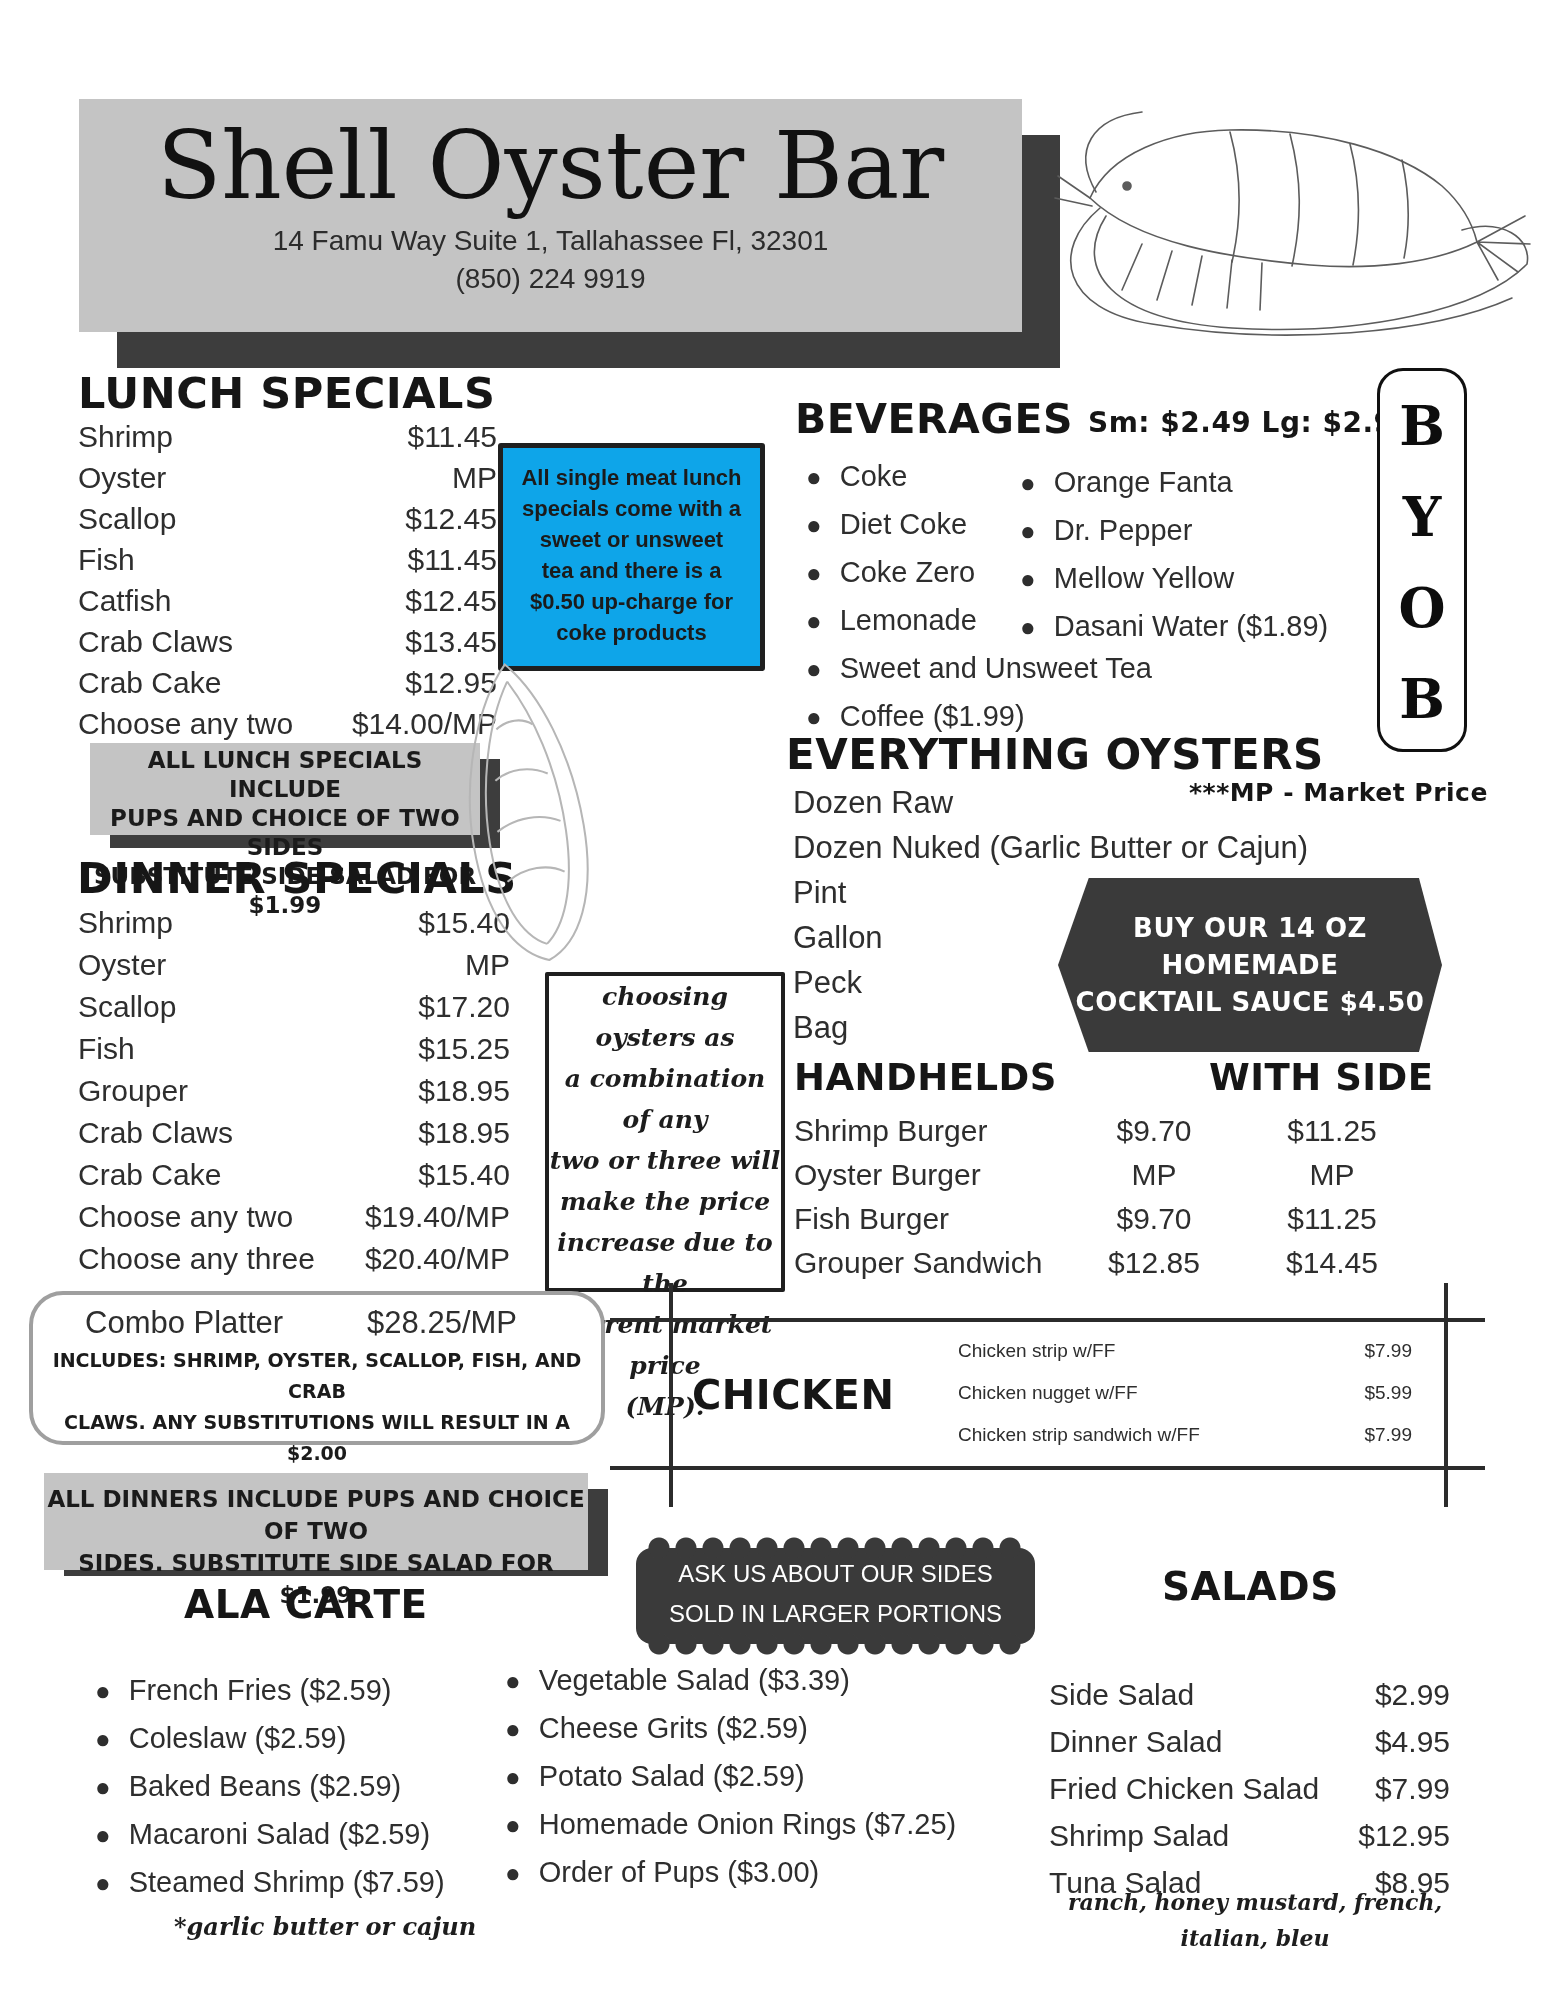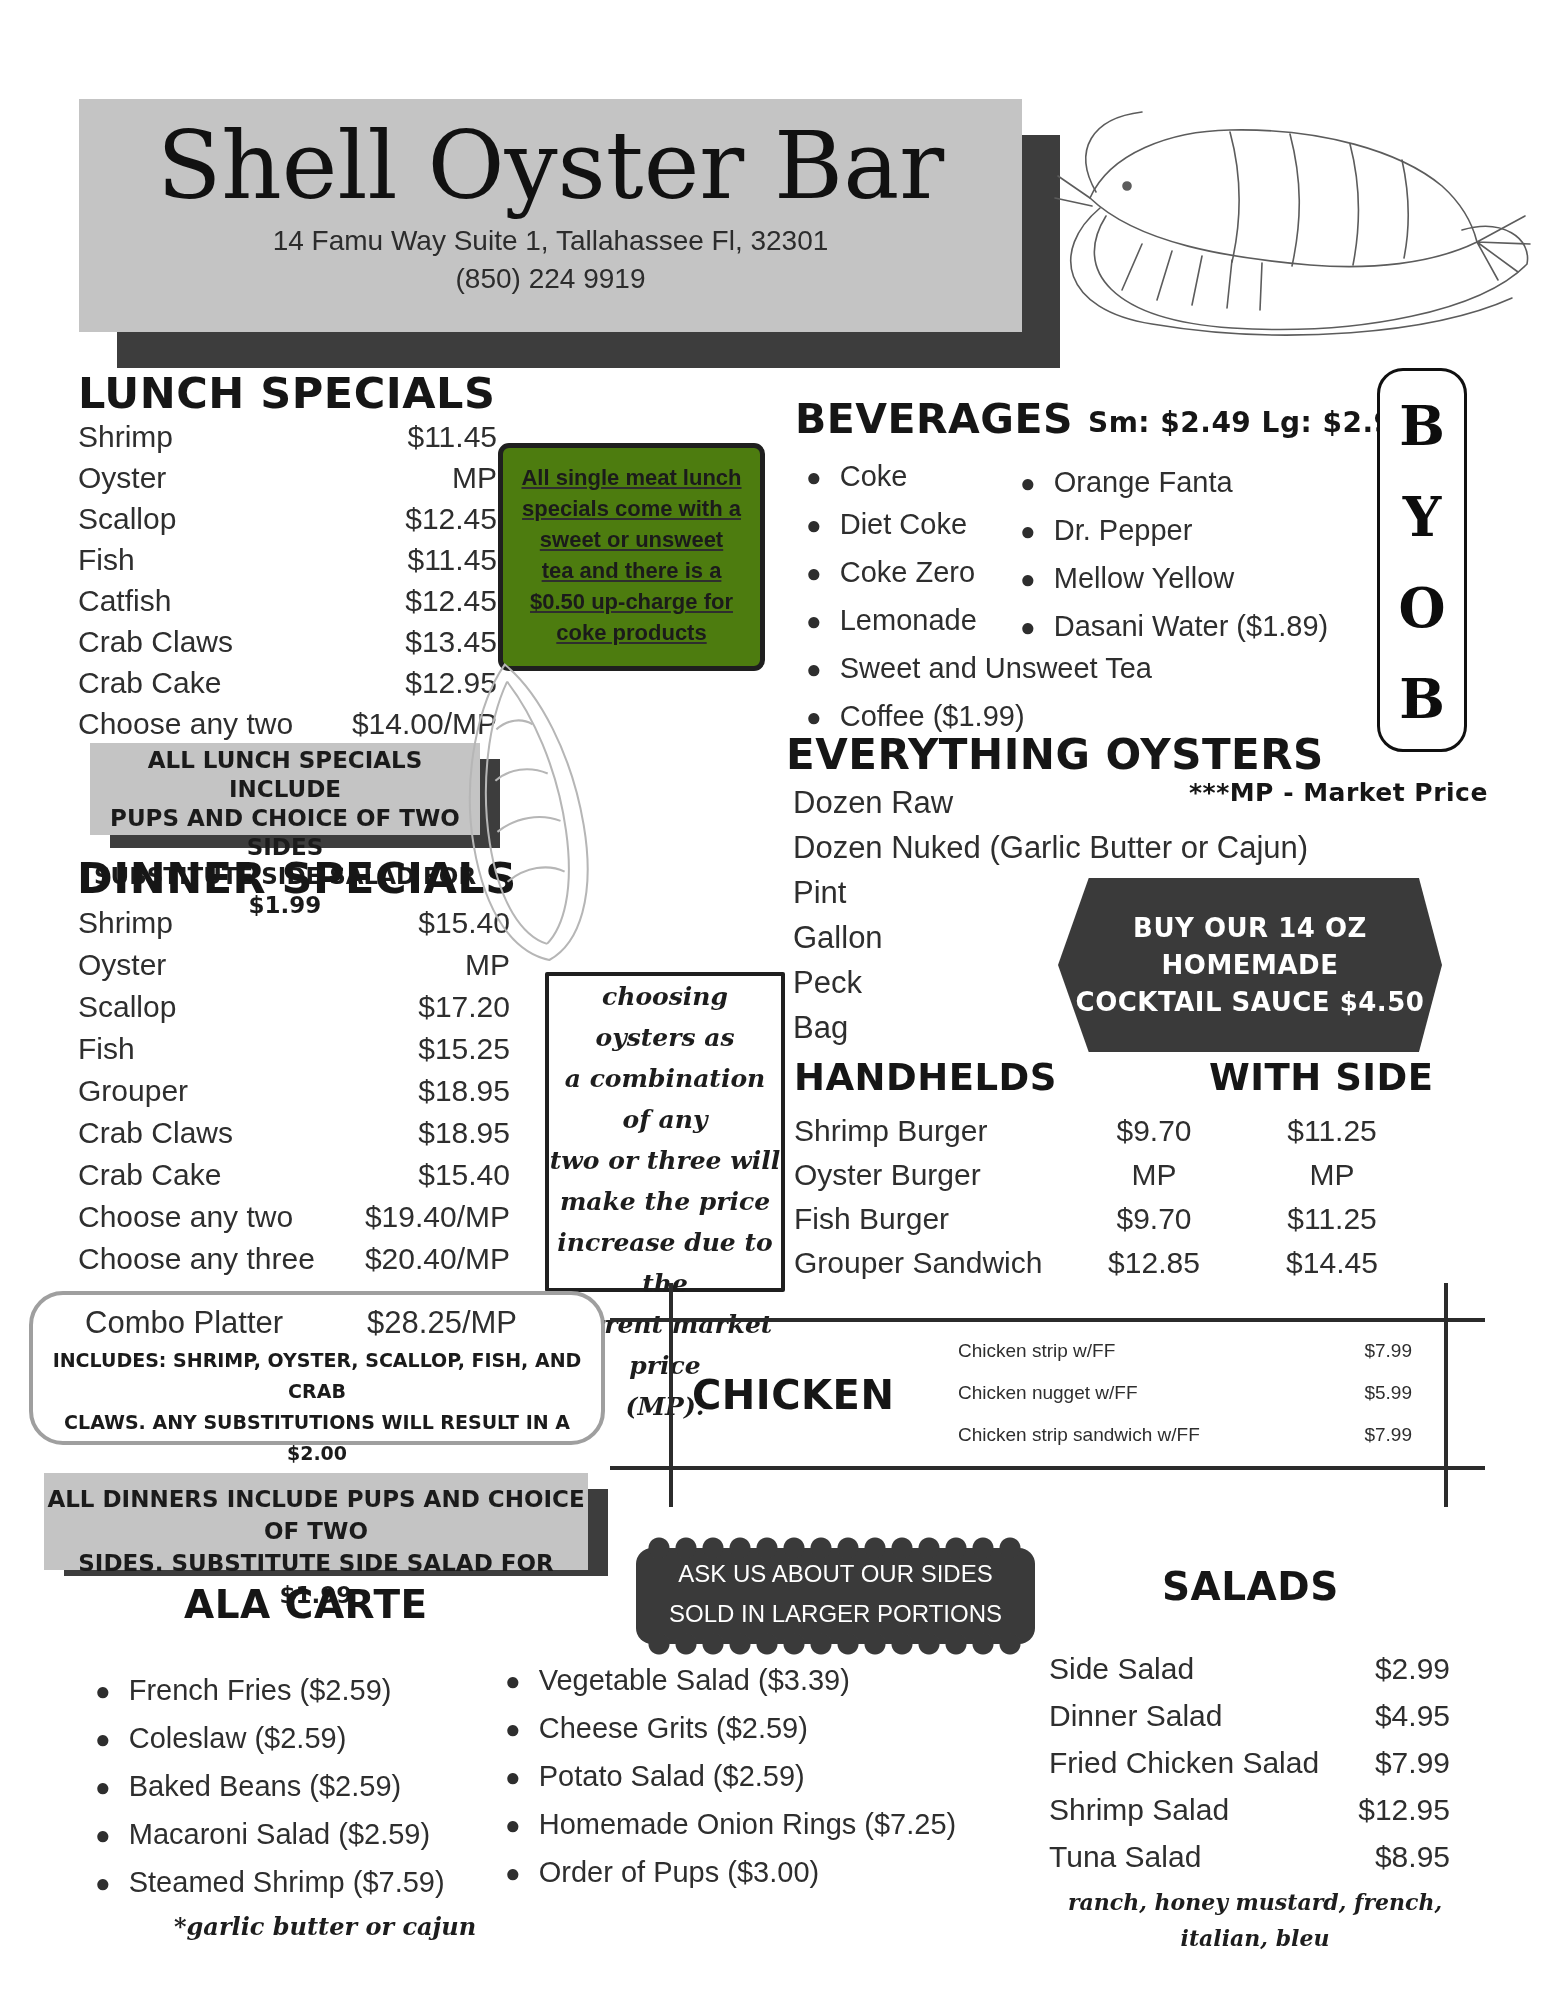--- a/index.html
+++ b/index.html
@@ -6,21 +6,21 @@
   #page{position:relative;width:1545px;height:2000px;background:#ffffff;overflow:hidden;
         font-family:"Liberation Sans",sans-serif;color:#2e2e2e;}
   .abs{position:absolute;}
   .hd{font-family:"DejaVu Sans","Liberation Sans",sans-serif;font-weight:bold;color:#161616;letter-spacing:.5px;}
   .script{font-family:"DejaVu Serif",serif;font-style:italic;font-weight:bold;color:#1d1d1d;}
   .graybox{background:#c4c4c4;}
   .darkshadow{background:#3d3d3d;}
   .menu-list .mrow{display:flex;justify-content:space-between;align-items:baseline;font-size:30px;}
   .blist .brow{display:flex;align-items:baseline;font-size:29px;}
   .blist .dot{margin-right:18px;font-size:26px;}
-  .sketchbox{border:5px solid #1f1f1f;border-radius:11px;background:#4d7c0f;text-decoration:underline;}
+  .sketchbox{border:5px solid #1f1f1f;border-radius:3px;background:#0ea5e9;}
   .sketchbox2{border:4px solid #1f1f1f;border-radius:2px;background:#fff;}
   .roundbox{border:4px solid #9f9f9f;border-radius:34px;background:#fff;}
   .byob{border:3px solid #101010;border-radius:26px;background:#fff;text-align:center;}
   .byob div{font-family:"DejaVu Serif",serif;font-weight:bold;font-size:54px;line-height:91px;color:#0d0d0d;}
   .banner{background:#3a3a3a;color:#fff;text-align:center;
           clip-path:polygon(0% 50%,8% 0%,94% 0%,100% 50%,94% 100%,8% 100%);}
   .banner div{font-size:27px;line-height:37px;}
   .scallop{position:relative;background:#3a3a3a;border-radius:16px;color:#fff;text-align:center;}
   .scallop::before,.scallop::after{content:"";position:absolute;left:10px;right:10px;height:22px;
           background-image:radial-gradient(circle at 13px 11px,#3a3a3a 10px,rgba(0,0,0,0) 11px);
@@ -433,21 +433,21 @@
 
       <div class="brow" style="height:48px;">
         <span class="dot">●</span>
         <span>Order of Pups ($3.00)</span>
       </div>
     </div>
 
   <div class="abs hd" style="left:1162px;top:1564px;font-size:39px;">SALADS</div>
   <div class="abs menu-list" style="left:1049px;top:1652px;width:401px;">
 
-      <div class="mrow" style="height:47px;">
+      <div class="mrow" style="height:47px;margin-top:26px;">
         <span>Side Salad</span>
         <span>$2.99</span>
       </div>
 
       <div class="mrow" style="height:47px;">
         <span>Dinner Salad</span>
         <span>$4.95</span>
       </div>
 
       <div class="mrow" style="height:47px;">

